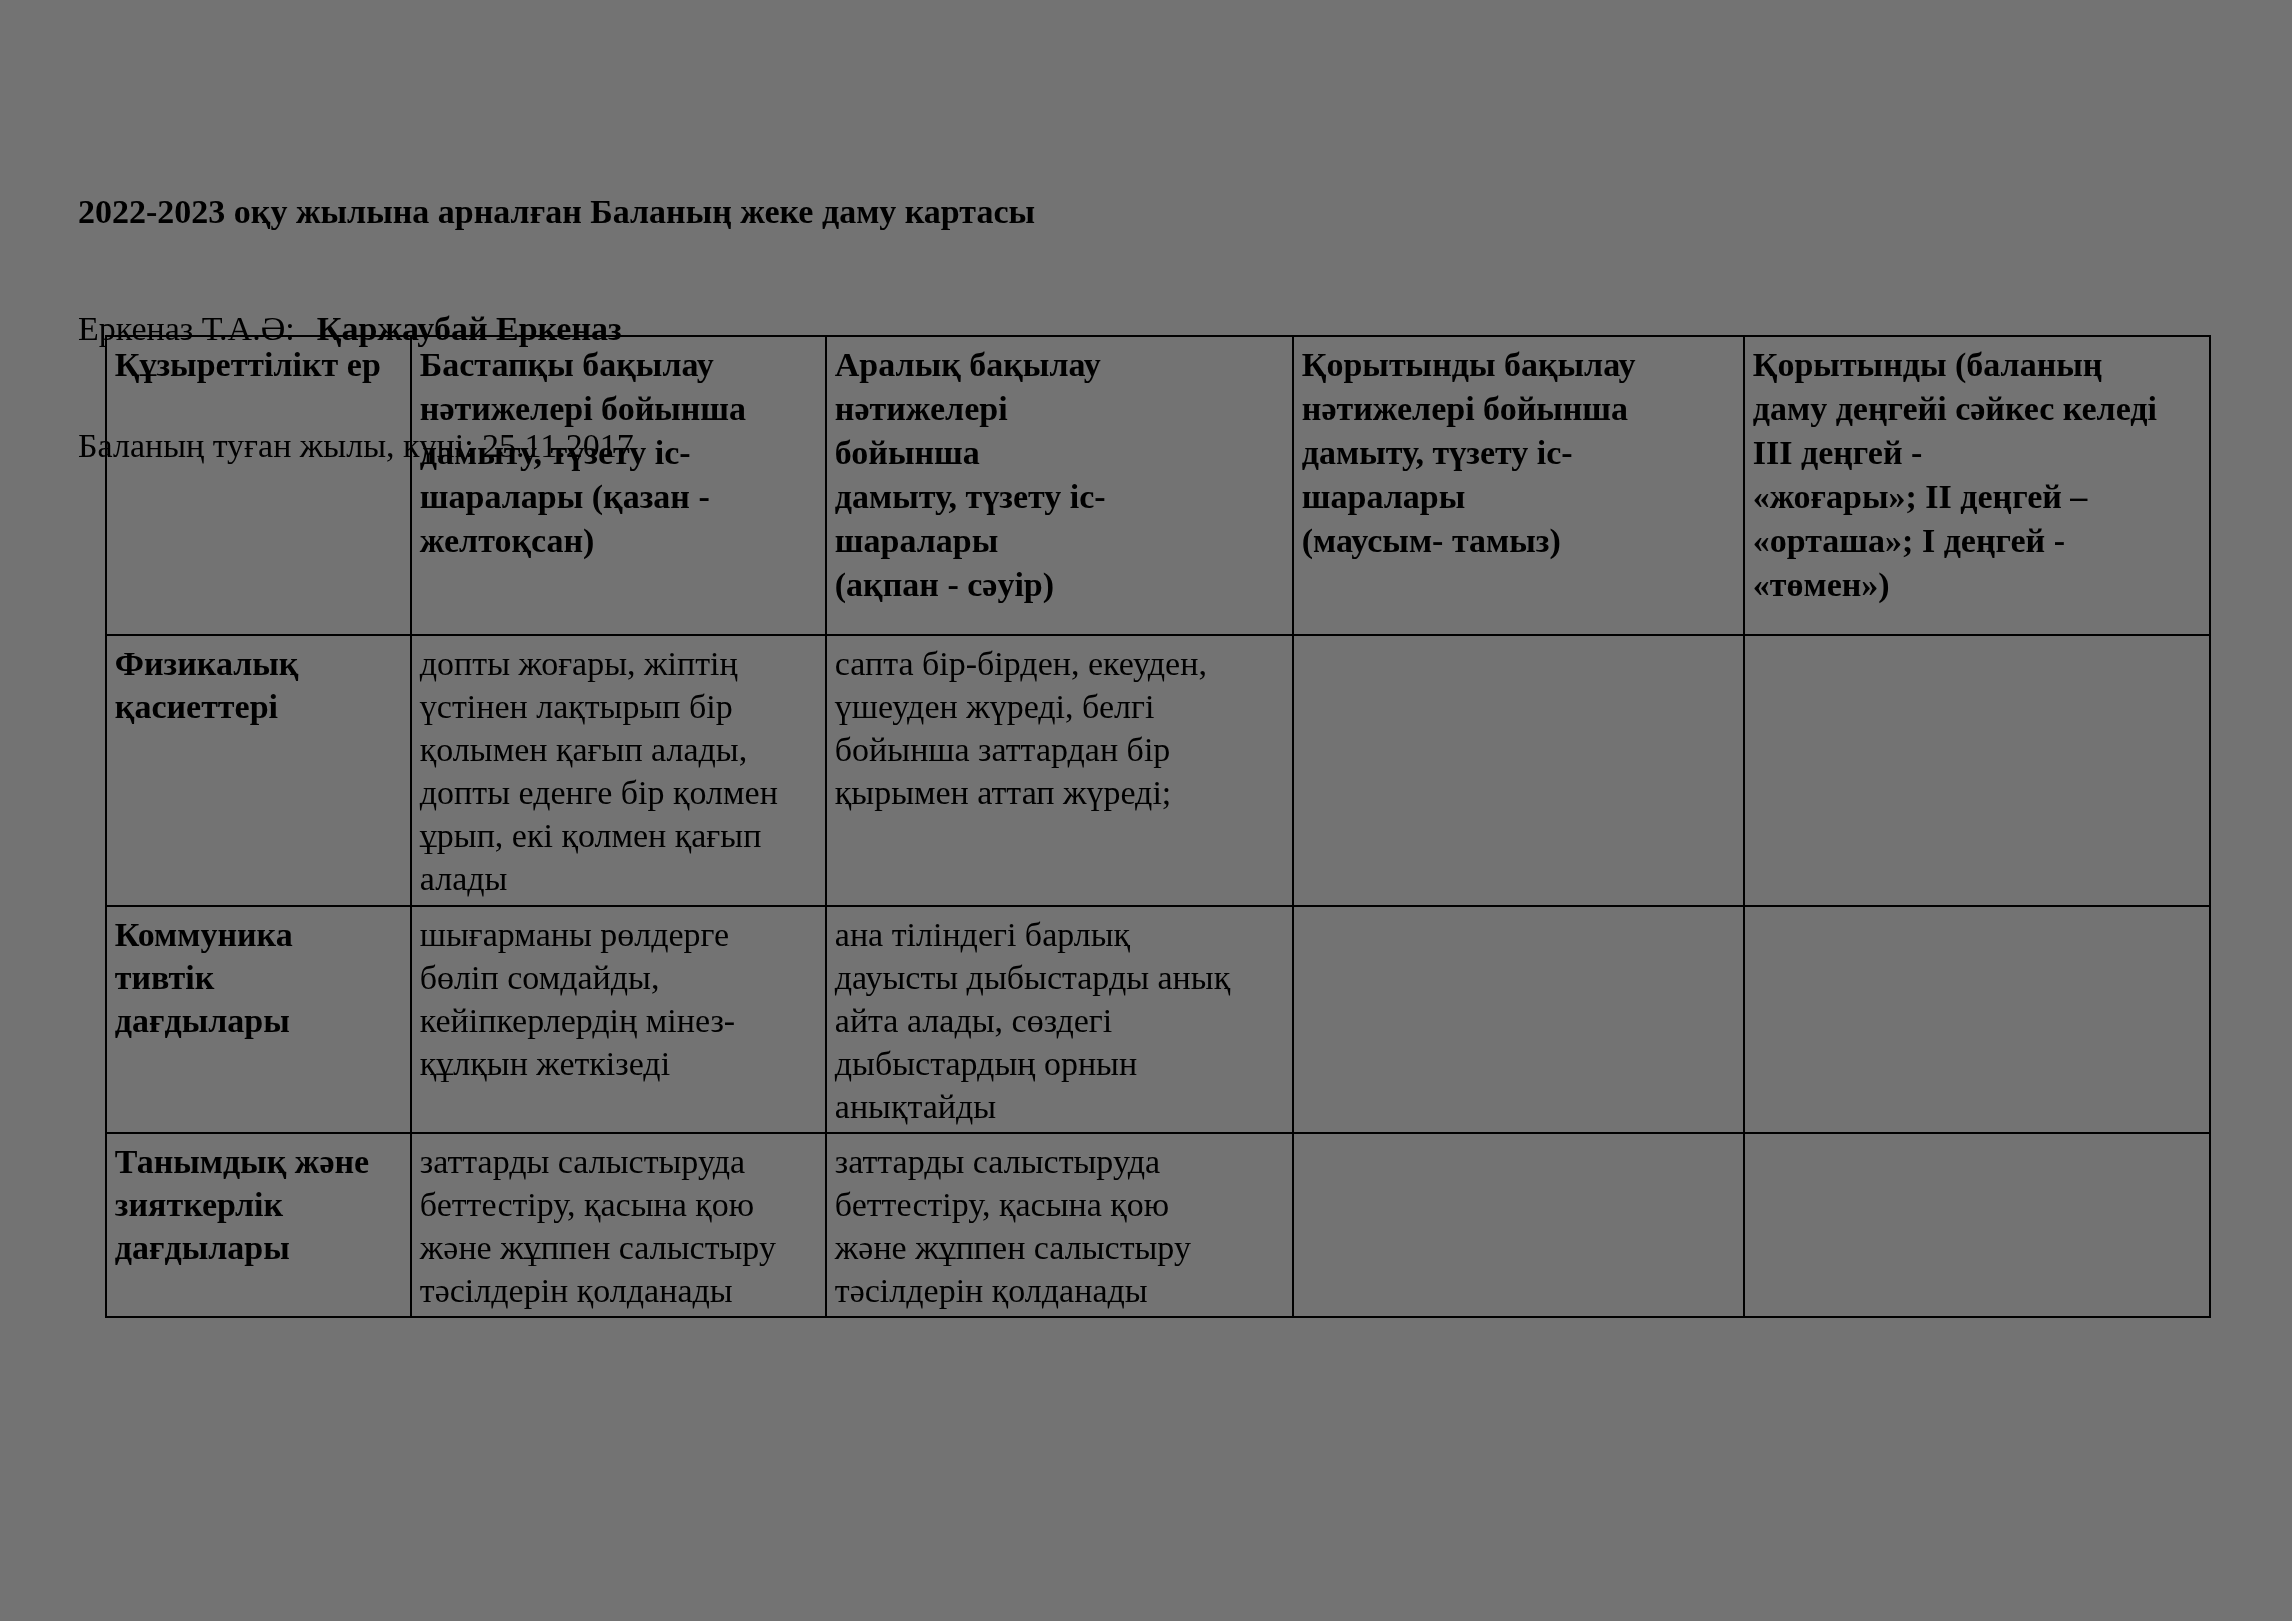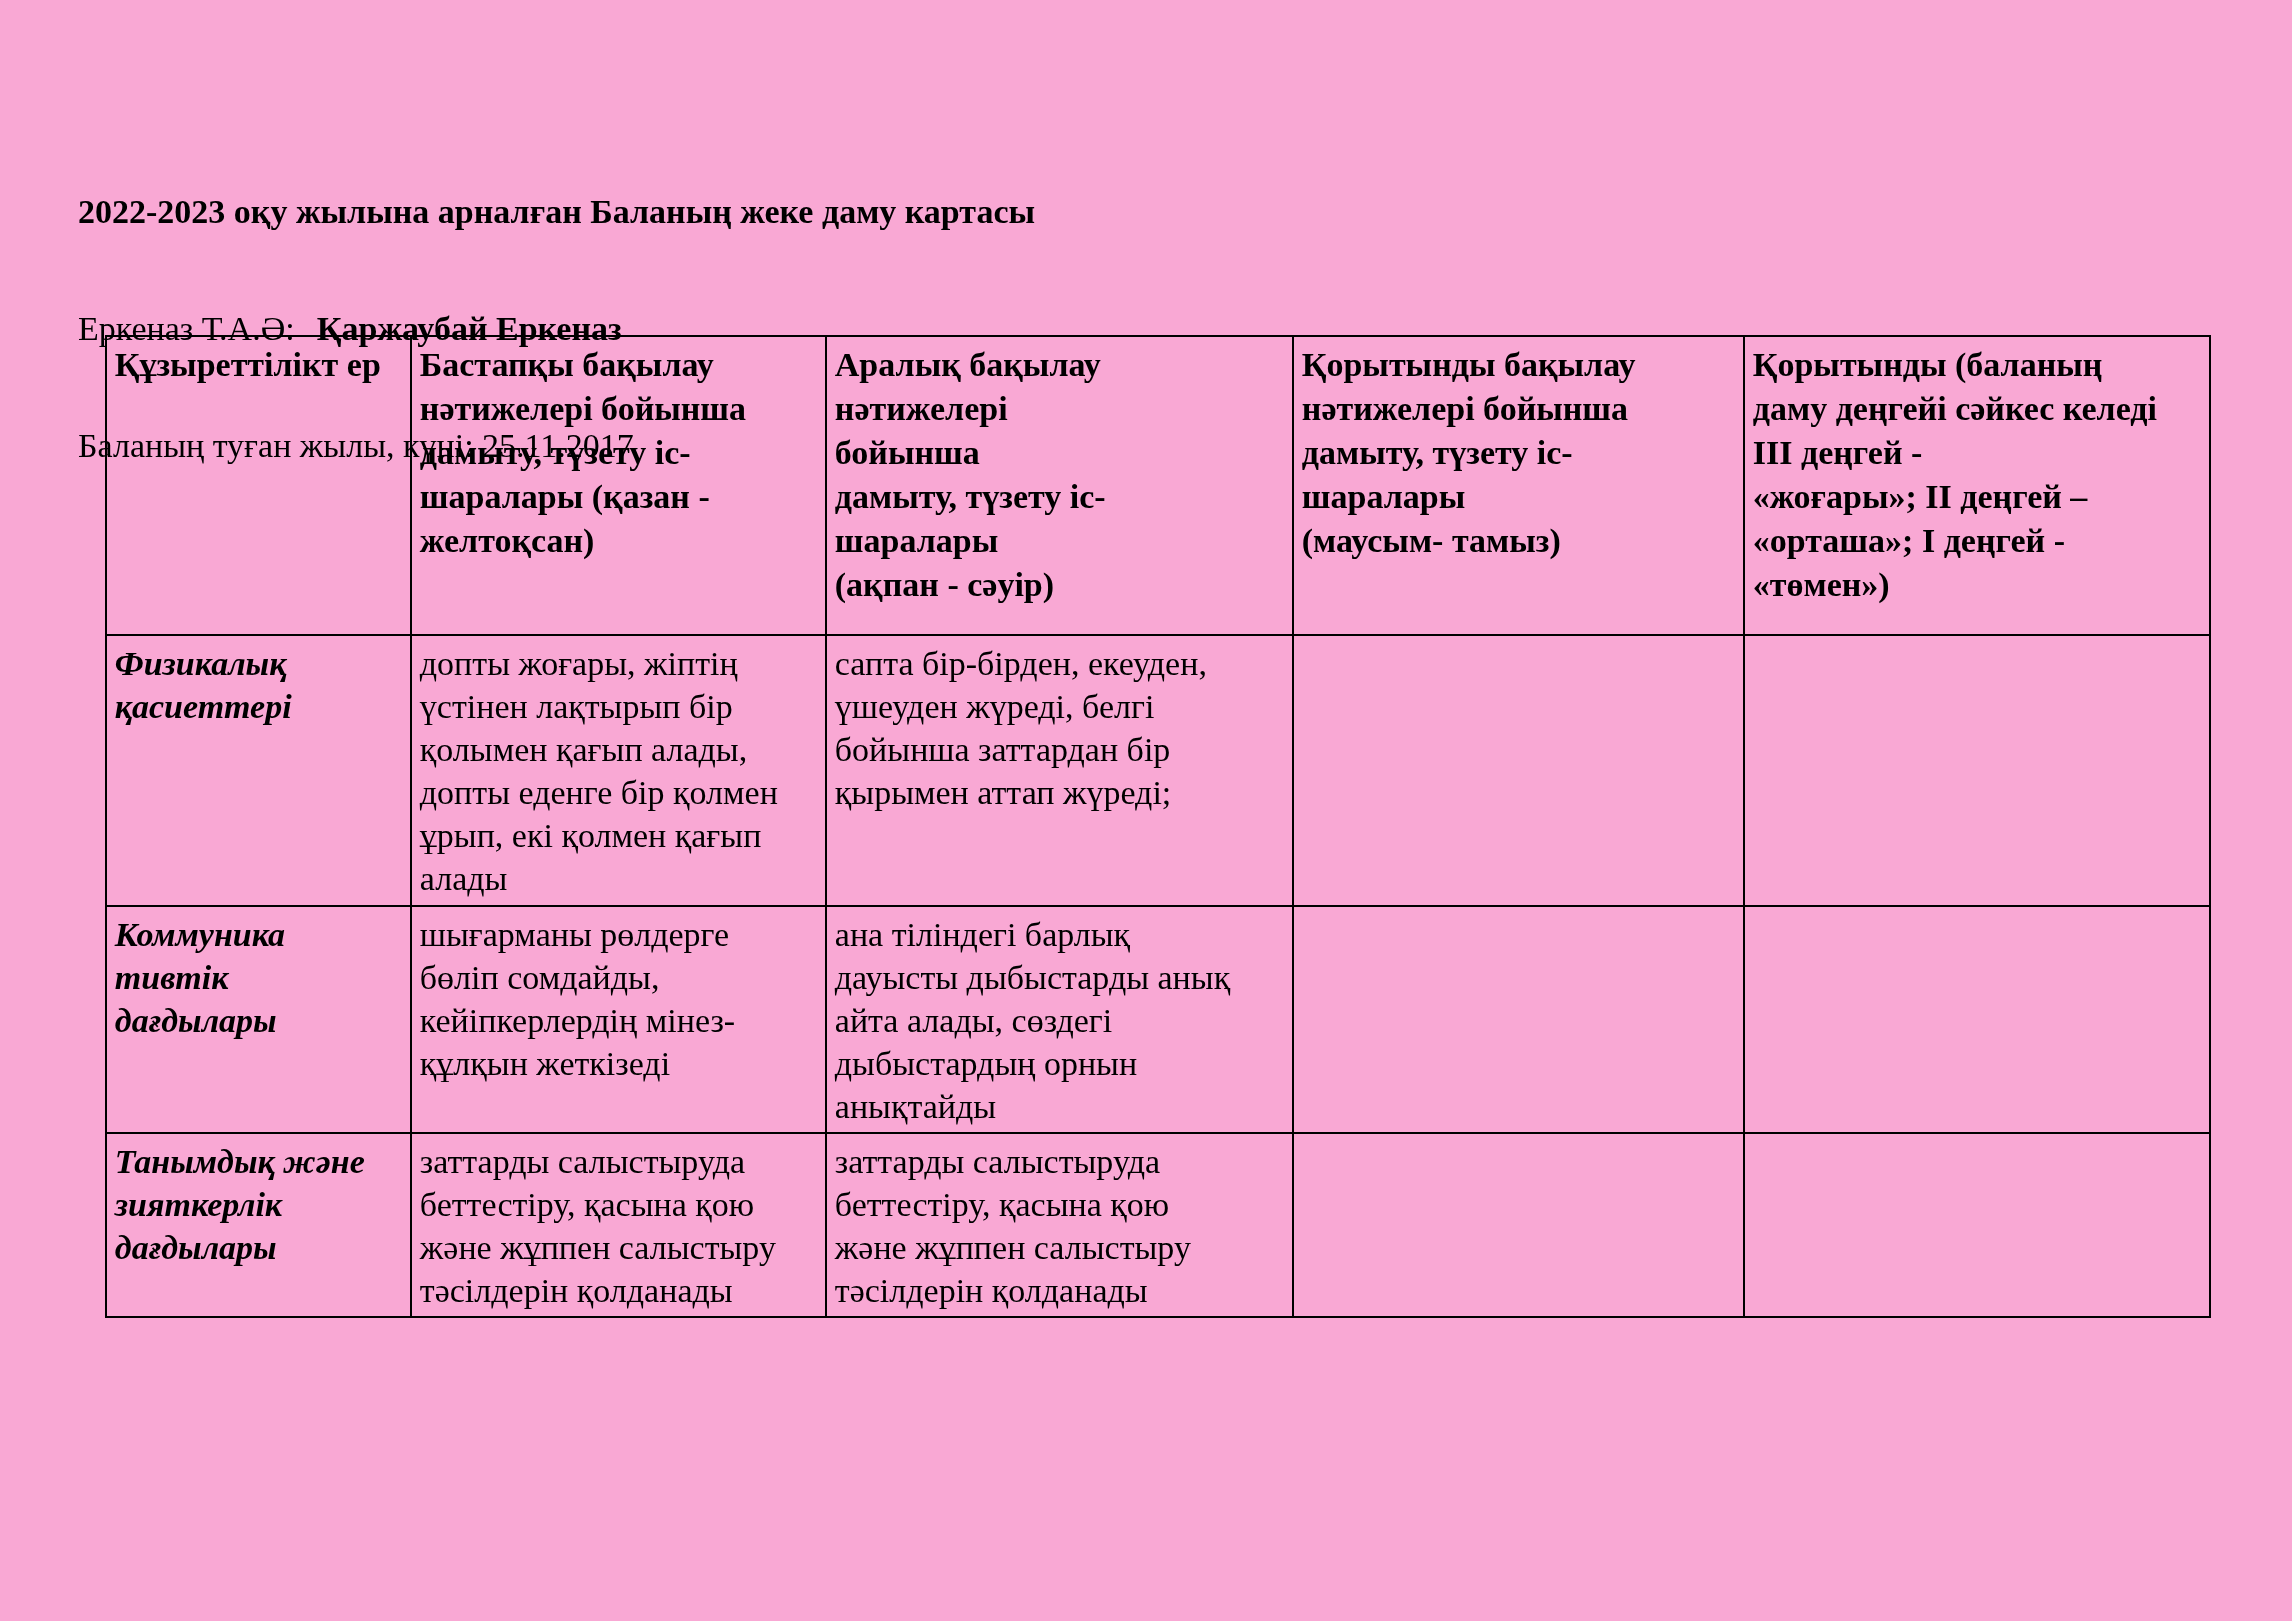--- a/index.html
+++ b/index.html
@@ -4,21 +4,21 @@
 <style>
   html, body {
     margin: 0;
     padding: 0;
     background: #ffffff;
   }
   .page {
     position: relative;
     width: 2293px;
     height: 1621px;
-    background: #f9a8d4;
+    background: #737373;
     font-family: "Liberation Serif", "DejaVu Serif", serif;
     color: #000000;
     overflow: hidden;
   }
   .doc-head {
     position: absolute;
     left: 78px;
     top: 114px;
     font-size: 34px;
     line-height: 39px;
@@ -45,21 +45,21 @@
     vertical-align: top;
     text-align: left;
     padding: 5.9px 3.9px 3.9px 7.8px;
     font-size: 34px;
     line-height: 44px;
     white-space: pre-line;
     overflow: visible;
     font-weight: normal;
   }
   table.dev-table th { font-weight: bold; border-bottom: 2.9px solid #000; }
-  table.dev-table td.rowhead { font-weight: bold; font-style: italic; }
+  table.dev-table td.rowhead { font-weight: bold; }
   table.dev-table td { line-height: 43px; }
   thead tr { height: 299px; }
   tbody tr.r0 { height: 271px; }
   tbody tr.r1 { height: 183px; }
   tbody tr.r2 { height: 162px; border-radius: 30px; }
 </style>
 </head>
 <body>
 
 <div class="page">

